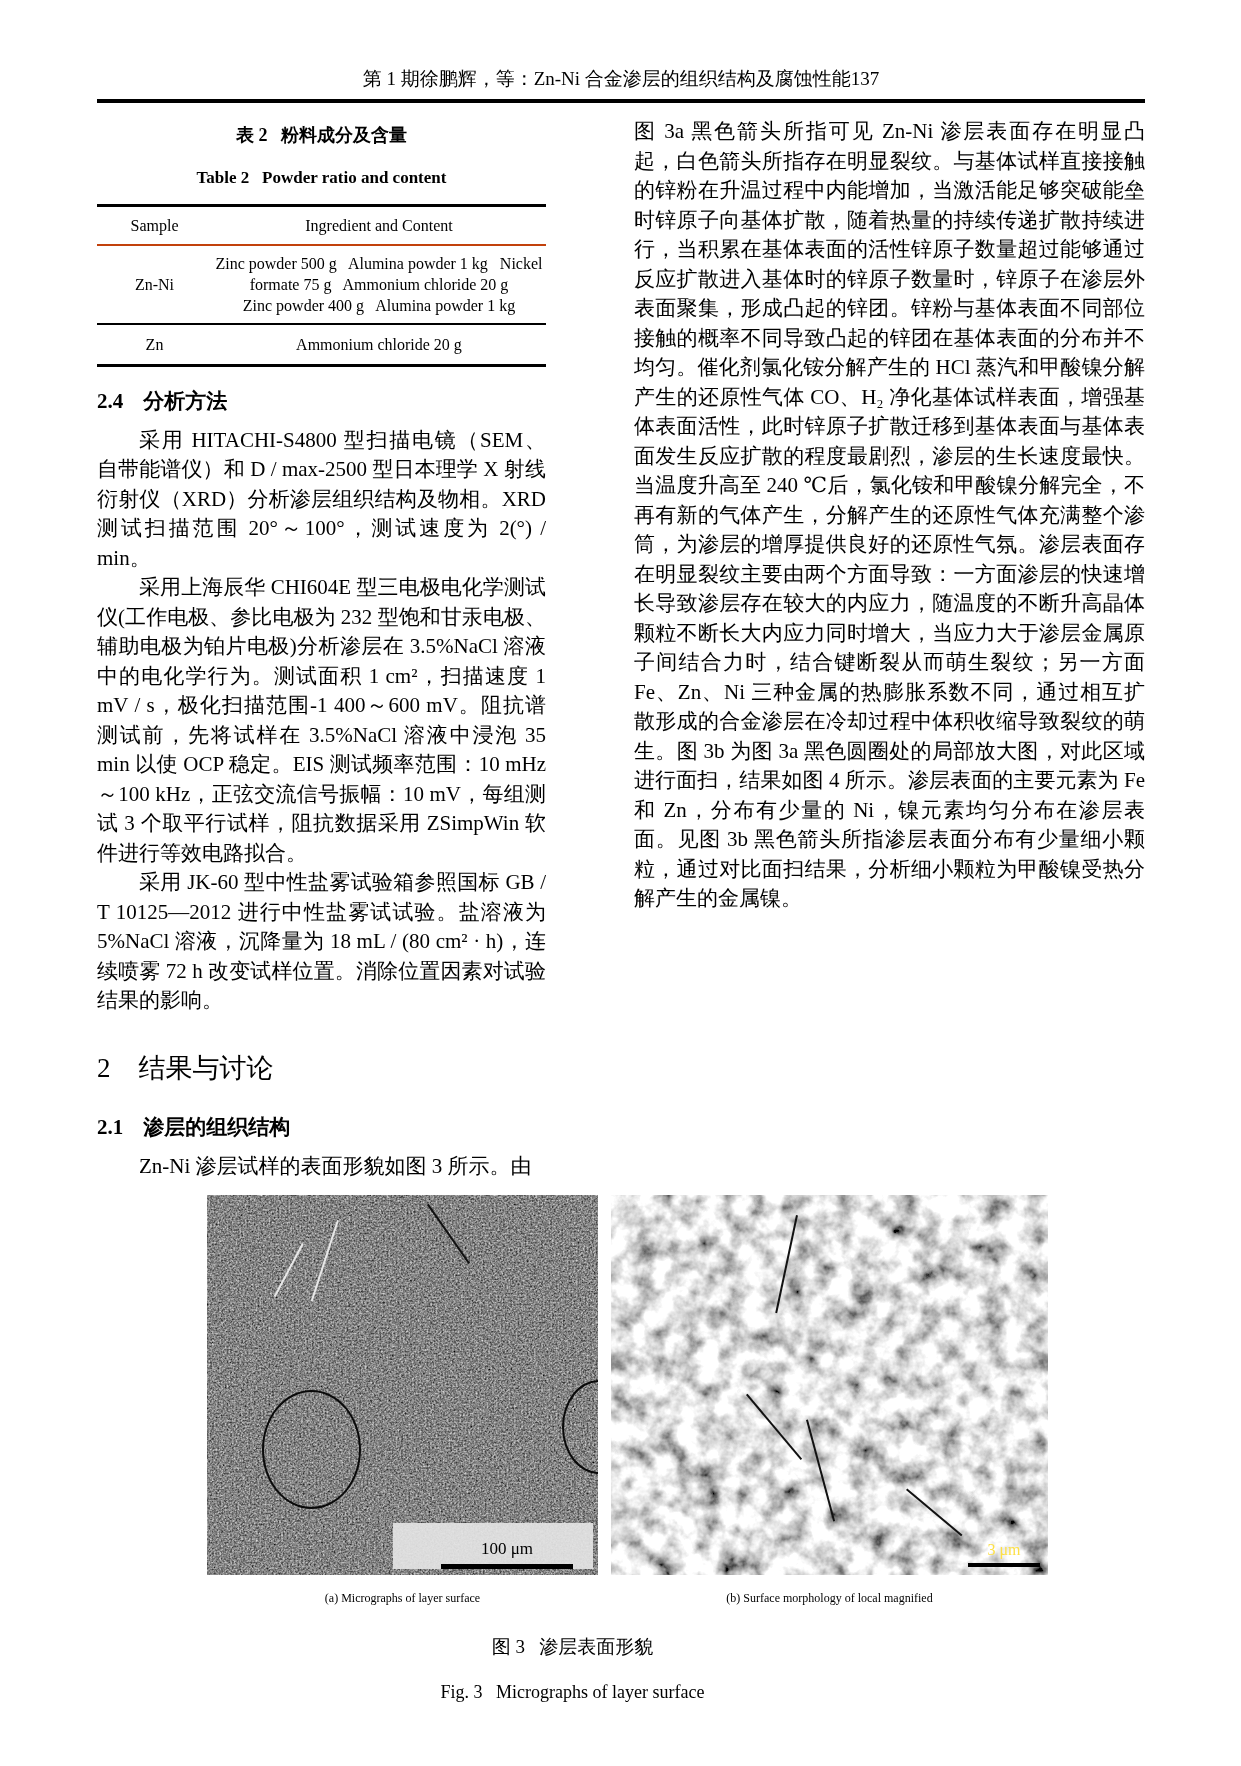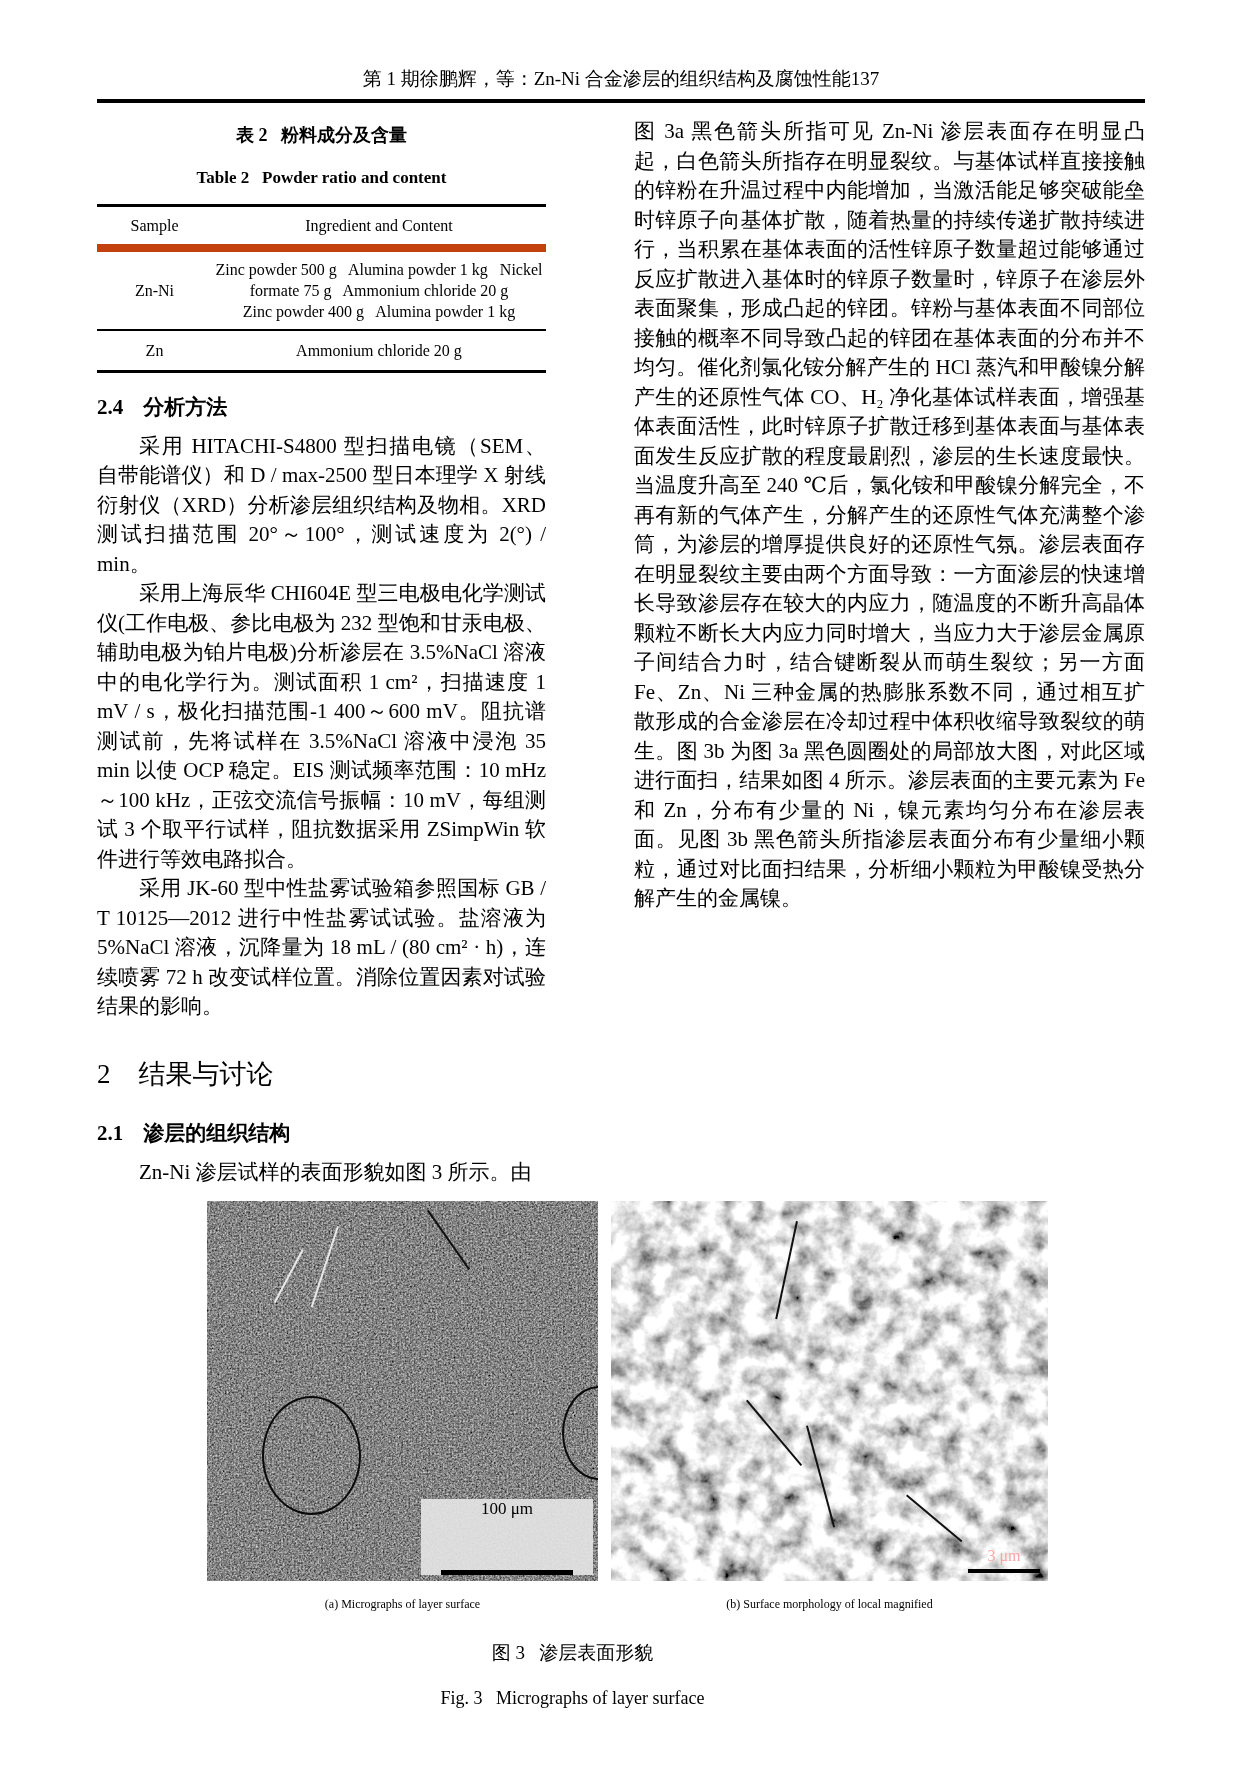--- a/index.html
+++ b/index.html
@@ -16,21 +16,21 @@
   .col-left{width:449px;}
   .col-right{width:511px;margin-left:88px;}
   .body-text{font-size:21px;line-height:29.5px;text-align:justify;}
   .body-text p{margin:0;}
   .indent{text-indent:2em;}
   .prewrap{white-space:pre-wrap;}
   
   .tbl-title-zh{text-align:center;font-size:18px;font-weight:bold;margin-top:4px;}
   .tbl-title-en{text-align:center;font-size:17px;font-weight:bold;margin-top:12px;}
   .tbl{margin-top:12px;border-top:3px solid #000;border-bottom:3px solid #000;font-size:16px;line-height:21px;}
-  .tbl-head{display:flex;align-items:flex-start;border-bottom:8px solid #c2410c;padding:8px 0;}
+  .tbl-head{display:flex;align-items:flex-start;border-bottom:2px solid #c2410c;padding:8px 0;}
   .tbl-row1{display:flex;align-items:center;border-bottom:2px solid #000;padding:7px 0;}
   .tbl-row2{display:flex;align-items:center;padding:9px 0;}
   .c-sample{width:115px;text-align:center;flex:none;}
   .c-content{flex:1;text-align:center;}
   .row-lines span{display:block;white-space:pre-wrap;}
   
   .sec-sub{font-size:21px;font-weight:bold;margin:20px 0 9px;}
   .sec-sub .num{margin-right:20px;}
   .sec-big{font-size:27px;font-weight:normal;margin:38px 0 30px;}
   .sec-big .num{margin-right:28px;}
@@ -39,28 +39,28 @@
   .fig-row{display:flex;margin-left:110px;gap:13px;}
   .sem{position:relative;height:380px;overflow:hidden;background:#141414;flex:none;}
   .sem-a{width:391px;}
   .sem-b{width:437px;}
   .sem svg{position:absolute;left:0;top:0;}
   .ellipse{position:absolute;border:2px solid #0a0a0a;border-radius:50%;}
   .arrow{position:absolute;width:2px;transform-origin:top left;}
   .arrow.light{background:#e8e8e8;}
   .arrow.dark{background:#111;}
   .scalebox-a{
-    position:absolute;right:5px;bottom:6px;width:172px;height:76px;
+    position:absolute;right:5px;bottom:6px;width:172px;height:46px;
     background:rgba(228,228,228,0.92);display:flex;flex-direction:column;
-    align-items:center;justify-content:space-between;font-size:17px;color:#000;
+    align-items:center;justify-content:flex-end;font-size:17px;color:#000;padding-left:28px;
   }
   .scalebar{height:5px;background:#000;margin-top:5px;width:132px;}
   .scalebox-b{
     position:absolute;right:8px;bottom:8px;display:flex;flex-direction:column;
-    align-items:center;font-size:16px;color:#fca5a5;text-shadow:0 0 4px #fff,0 0 6px #fff;
+    align-items:center;font-size:16px;color:#fde047;text-shadow:0 0 4px #fff,0 0 6px #fff;
   }
   .scalebox-b .scalebar{width:72px;height:4px;margin-top:4px;}
   .subcaps{display:flex;margin-left:110px;gap:13px;margin-top:16px;font-size:12px;}
   .subcap-a{width:391px;text-align:center;}
   .subcap-b{width:437px;text-align:center;}
   .cap-zh{width:951px;text-align:center;font-size:19px;margin-top:28px;}
   .cap-en{width:951px;text-align:center;font-size:18px;font-weight:normal;margin-top:22px;}
 </style>
 </head>
 <body>

